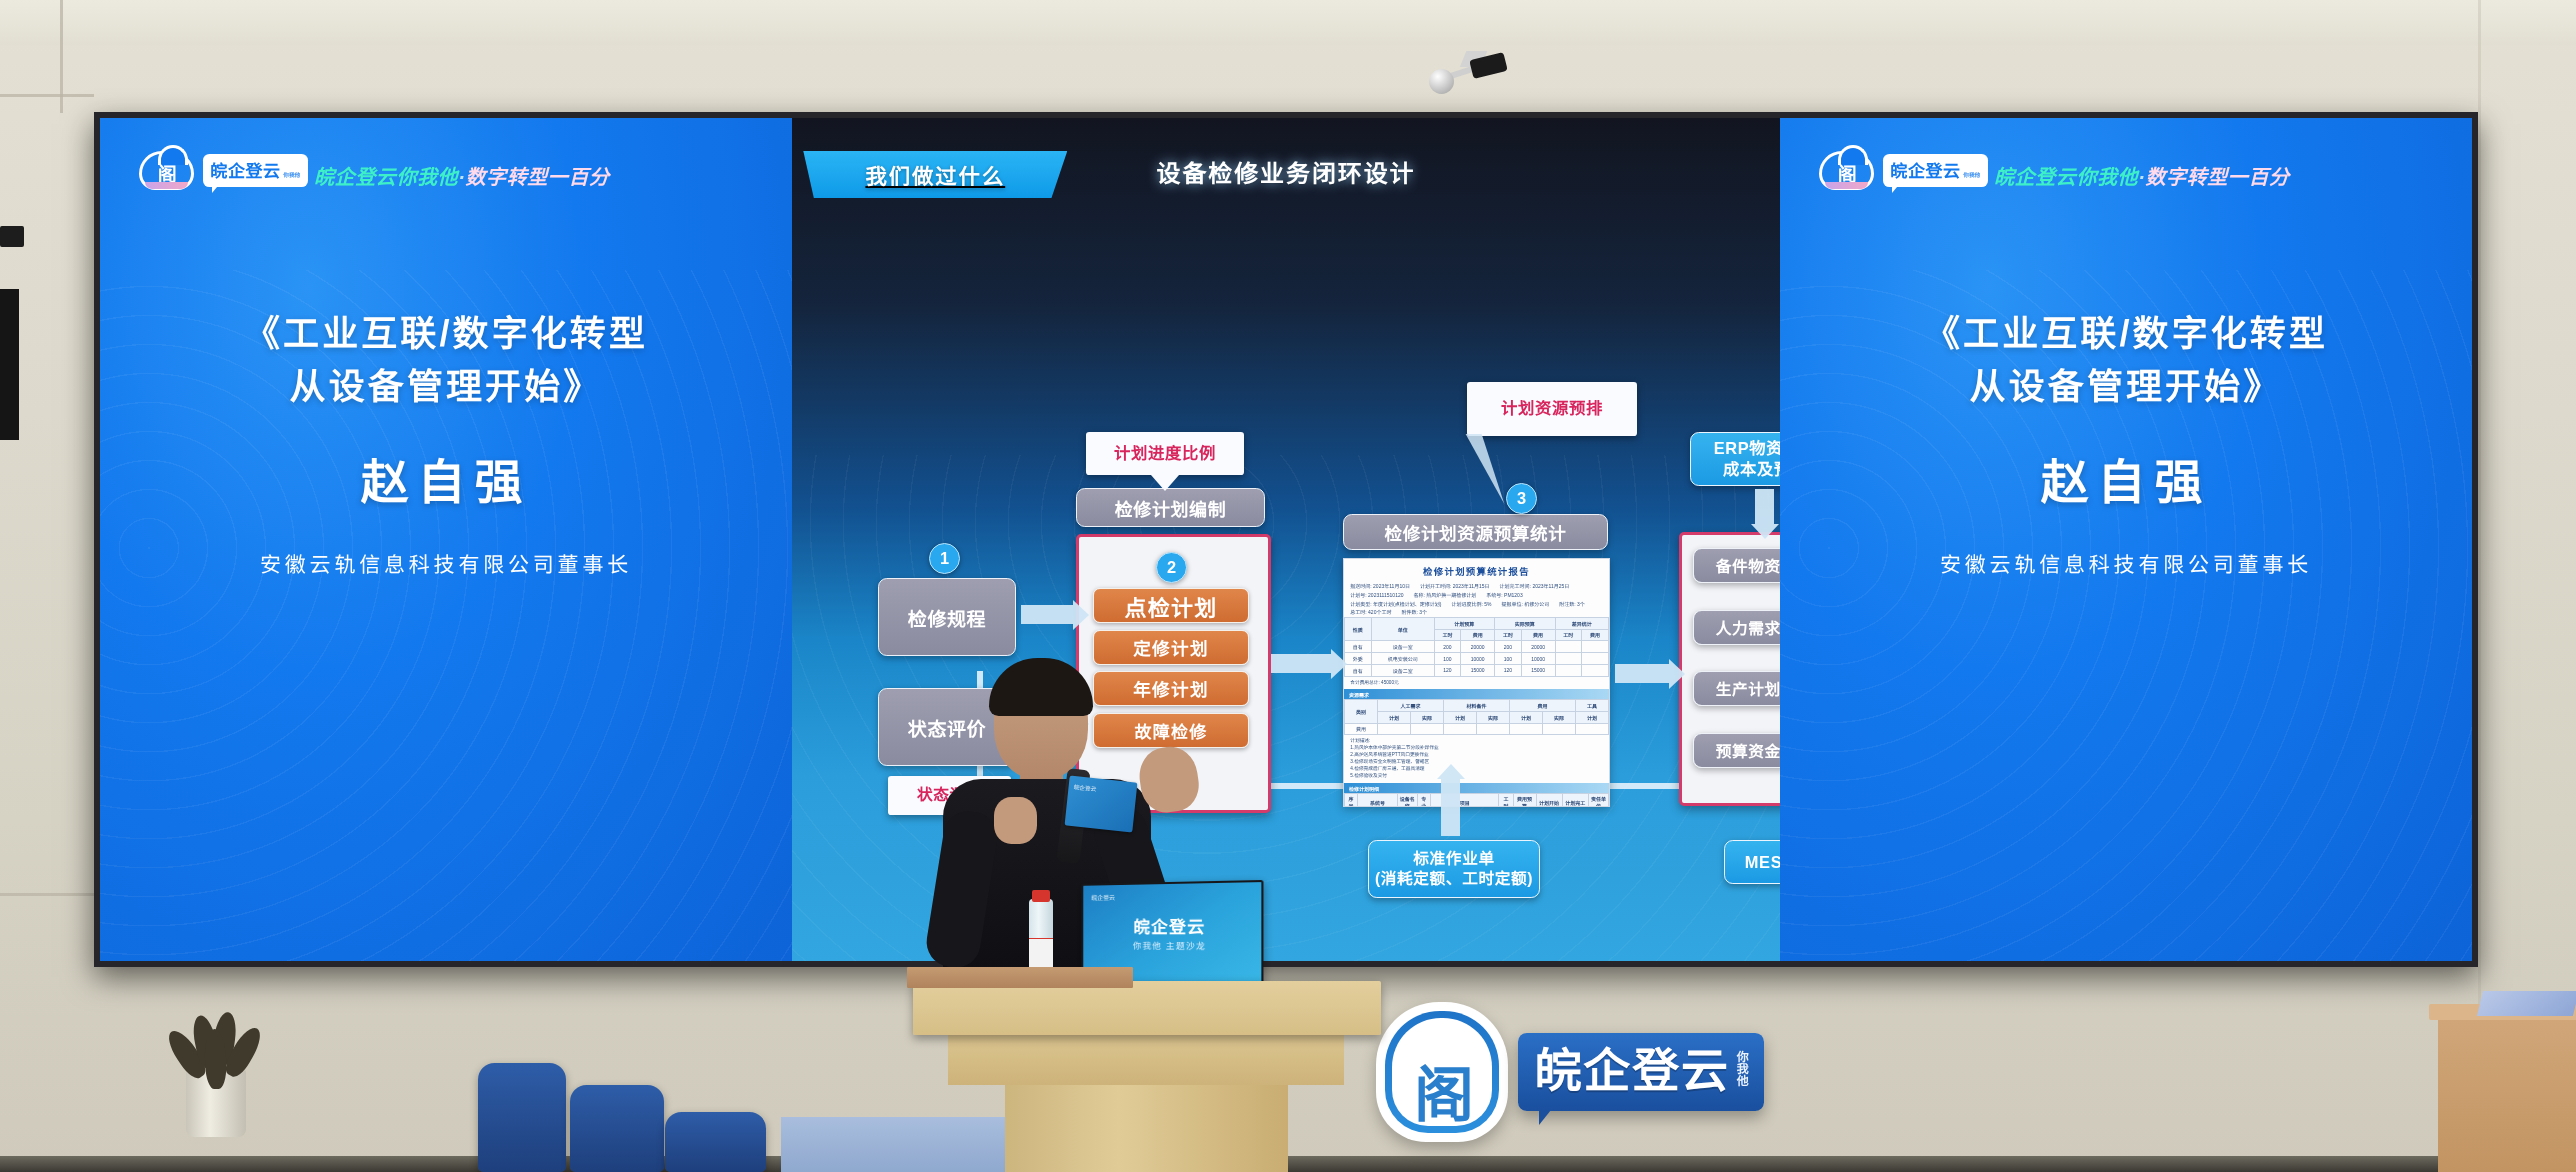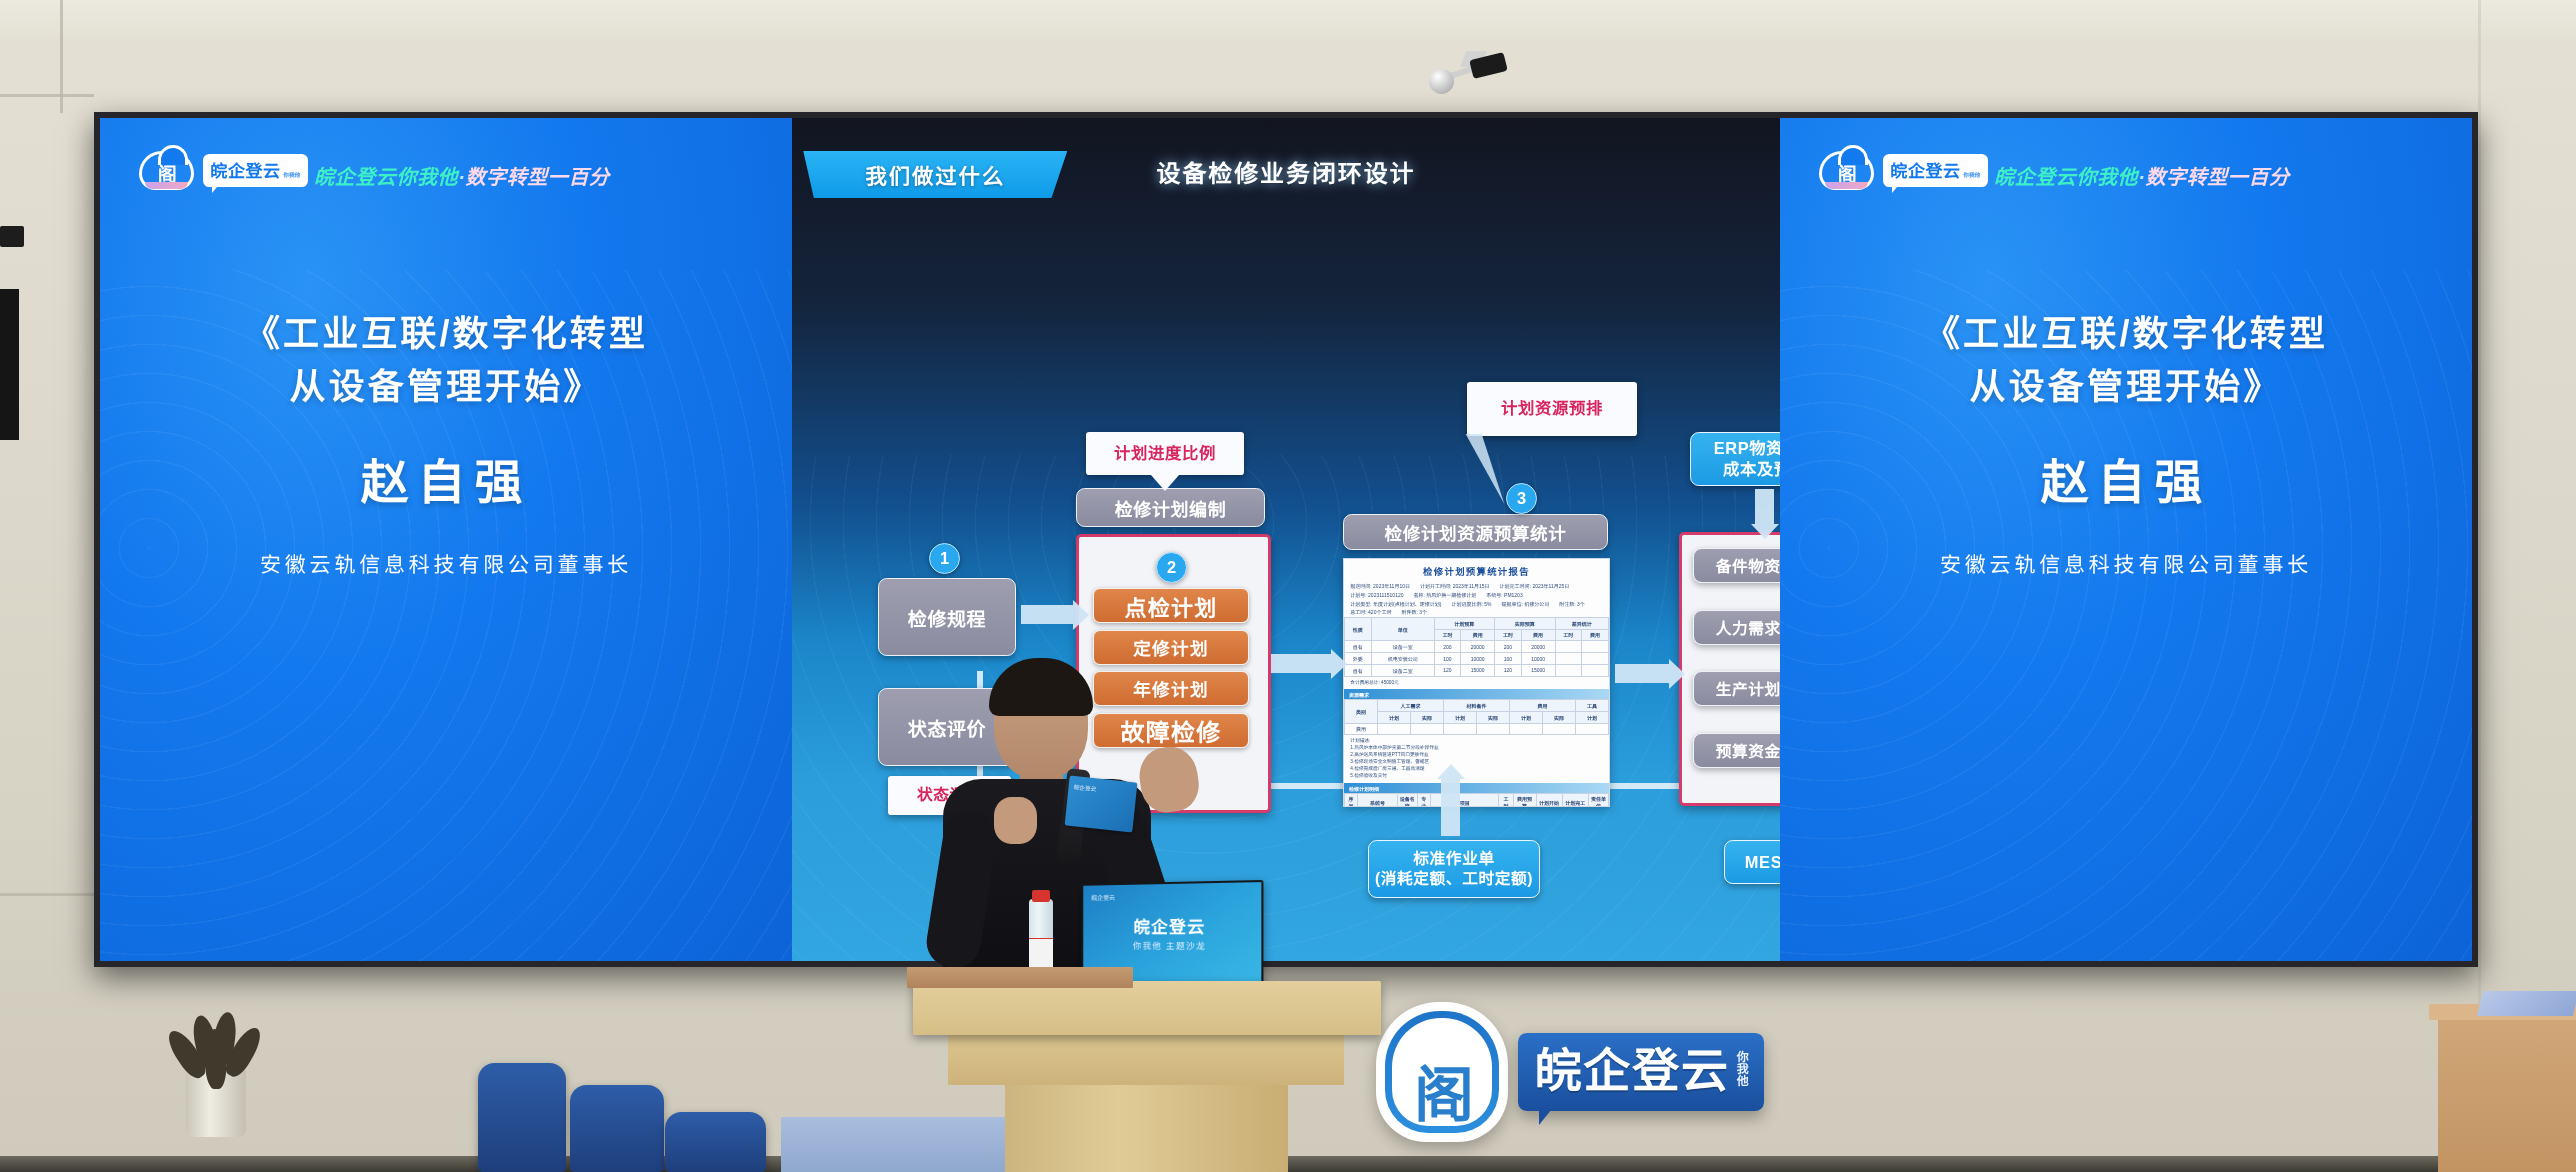--- a/index.html
+++ b/index.html
@@ -59,21 +59,21 @@
 
   
   .slide{position:relative;flex:1 1 auto;height:100%;overflow:hidden;
      background:linear-gradient(180deg,#121520 0%,#14243c 22%,#12508f 46%,#1a86c9 62%,#2b9ddb 78%,#32a6e0 100%);}
   .slide::after{content:"";position:absolute;left:-10%;top:40%;width:130%;height:80%;
      background:repeating-radial-gradient(circle at 40% 10%,
        rgba(255,255,255,.045) 0 1.3px, rgba(255,255,255,0) 1.3px 33px);pointer-events:none;}
   .ribbon{position:absolute;left:11.3px;top:33px;width:264px;height:47px;
      background:linear-gradient(180deg,#2ab4f5,#0f9ae8);
      clip-path:polygon(0 0,100% 0,94% 100%,4% 100%);
-     display:flex;align-items:center;justify-content:center;z-index:5;}
+     display:flex;align-items:center;justify-content:center;z-index:5;text-decoration:underline;}
   .ribbon span{color:#fff;font-size:21.4px;font-weight:700;letter-spacing:1.9px;
      text-shadow:0 1.3px 3.8px rgba(0,0,0,.35);}
   .slide-title{position:absolute;left:0;right:0;top:36px;text-align:center;z-index:5;
      color:#fff;font-size:24px;font-weight:800;letter-spacing:1.9px;
      text-shadow:0 0 11.3px rgba(150,210,255,.85),0 1.3px 2.5px rgba(0,0,0,.6);}
 
   
   .node{position:absolute;box-sizing:border-box;display:flex;align-items:center;
      justify-content:center;text-align:center;z-index:6;}
   .gray-box{background:linear-gradient(180deg,#9e9eb0,#8b8ba0);border:1.9px solid #eef2f8;
@@ -318,21 +318,21 @@
           </div>
         <div class="node orange-box" style="left:301px;top:470px;width:156px;height:35px;font-size:22px;">
             <span>点检计划</span>
           </div>
         <div class="node orange-box" style="left:301px;top:512px;width:156px;height:35px;font-size:17.6px;">
             <span>定修计划</span>
           </div>
         <div class="node orange-box" style="left:301px;top:553px;width:156px;height:35px;font-size:17.6px;">
             <span>年修计划</span>
           </div>
-        <div class="node orange-box" style="left:301px;top:595px;width:156px;height:35px;font-size:24px;">
+        <div class="node orange-box" style="left:301px;top:595px;width:156px;height:35px;font-size:17px;">
             <span>故障检修</span>
           </div>
 
         <div class="arrow-r" style="left:479px;top:536px;width:60px;height:19px;"></div>
 
         <div class="numcircle" style="left:714px;top:365px;">
             <span>3</span>
           </div>
         <div class="node gray-box" style="left:551px;top:396px;width:265px;height:36px;font-size:17.6px;">
           <span>检修计划资源预算统计</span>

